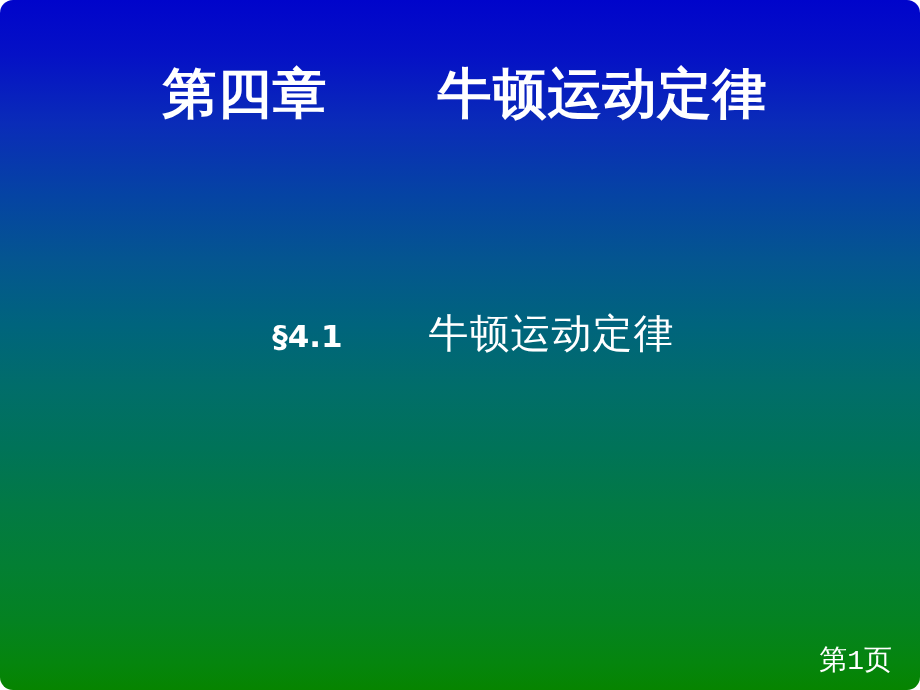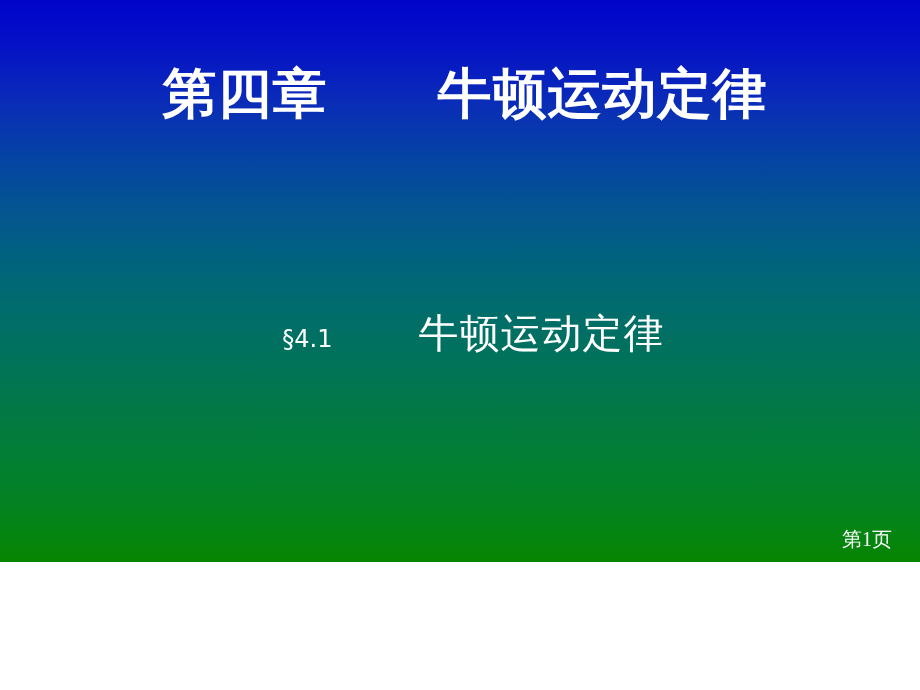--- a/index.html
+++ b/index.html
@@ -11,39 +11,40 @@
     width: 920px;
     height: 690px;
     overflow: hidden;
     font-family: "Liberation Sans", "DejaVu Sans", sans-serif;
   }
 
   
   .slide {
     position: relative;
     width: 920px;
-    height: 562px;
+    height: 690px;
     box-sizing: border-box;
     
     background: linear-gradient(
         to bottom,
         #0004cb   0%,
         #0511c6   8%,
         #0a2cb8  18%,
         #0543a4  28%,
         #04568f  38%,
         #00647d  47%,
         #016d6a  56%,
         #007358  65%,
         #027945  73%,
         #037f33  82%,
         #048221  90%,
         #05850e  96%,
         #068400 100%);
     overflow: hidden;
+    border-radius: 13px;
   }
 
   
   .title-block {
     position: absolute;
     left: 0;
     top: 62px;
     width: 920px;
     text-align: center;
     pointer-events: none;
@@ -70,22 +71,22 @@
     pointer-events: none;
   }
   .subtitle-row {
     display: inline-block;
     white-space: pre;
     line-height: 1.2;
   }
   .subtitle-number {
     color: #ffffff;
     font-family: "DejaVu Sans", "Liberation Sans", sans-serif;
-    font-size: 24px;
-    font-weight: normal;
+    font-size: 31px;
+    font-weight: bold;
     letter-spacing: 0px;
     vertical-align: baseline;
   }
   .subtitle-gap {
     display: inline-block;
     width: 86px;
   }
   .subtitle-label {
     color: #ffffff;
     font-family: "DejaVu Serif", "Liberation Serif", serif;
@@ -94,22 +95,22 @@
     letter-spacing: 1px;
     vertical-align: baseline;
   }
 
   
   .page-footer {
     position: absolute;
     right: 28px;
     bottom: 10px;
     color: #ffffff;
-    font-family: Liberation Serif, serif;
-    font-size: 20px;
+    font-family: Liberation Mono, monospace;
+    font-size: 28px;
     font-weight: normal;
     line-height: 1.3;
     white-space: pre;
   }
 </style>
 </head>
 <body>
 
 <div class="slide">
 

